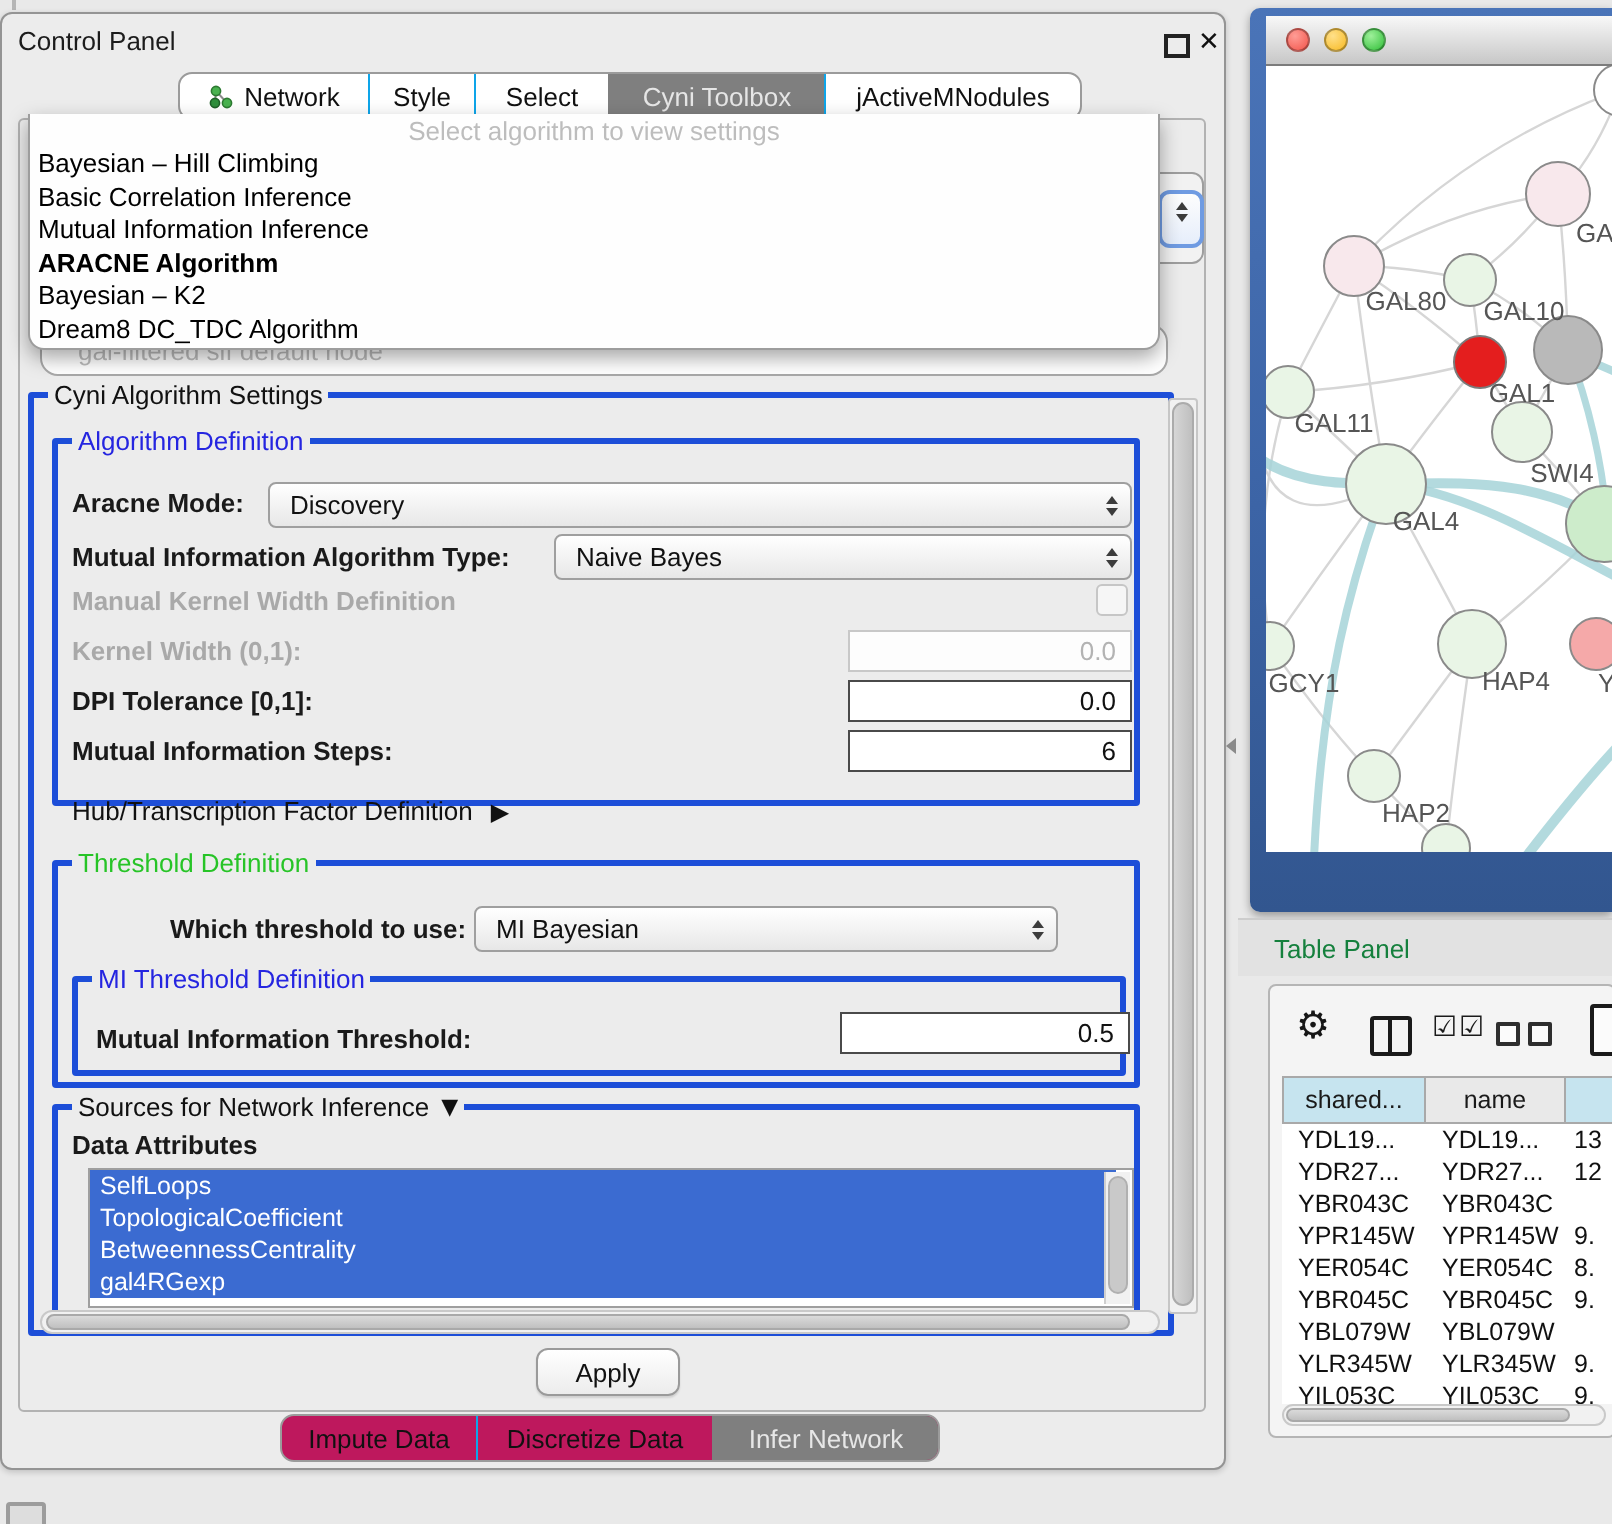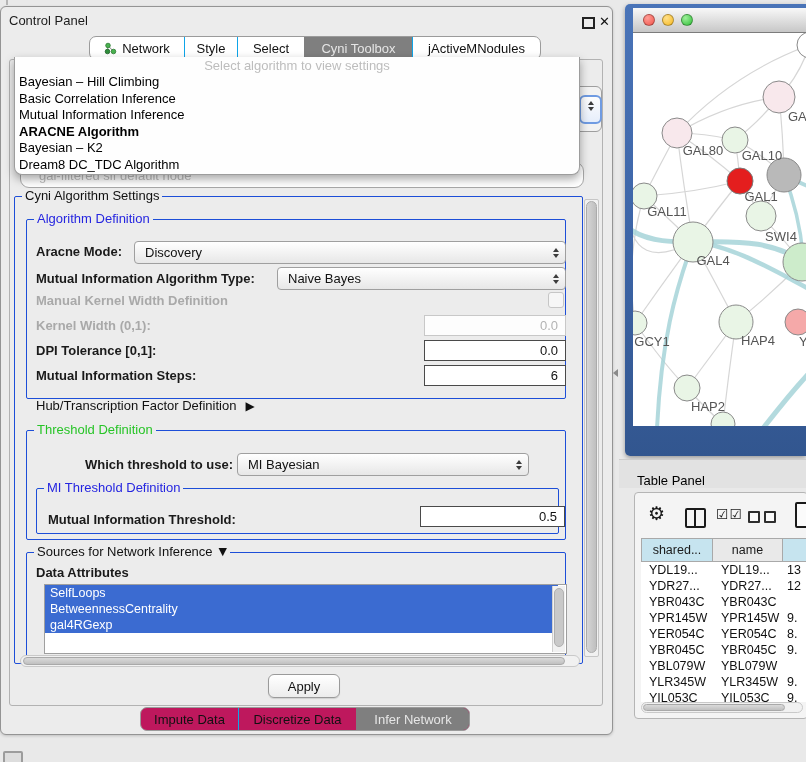--- a/index.html
+++ b/index.html
@@ -33,21 +33,21 @@
              background:#fff;display:flex;align-items:center;padding-left:18px;color:#bdbdbd;box-sizing:border-box}
 
   
   .popup{left:13px;top:50px;width:564px;height:117px;background:#fefefe;border:1px solid #9d9d9d;
          border-top:none;border-radius:0 0 8px 8px;box-shadow:0 4px 10px rgba(0,0,0,.35);z-index:40;overflow:hidden}
   .popup .hint{height:17px;text-align:center;color:#bdbdbd;line-height:17px}
   .popup .item{height:16.5px;line-height:16.5px;padding-left:4px;color:#000}
   .popup .item.bold{font-weight:bold}
 
   
-  .groupbox{border:1px solid #1d4ed8;border-radius:2px;background:transparent}
+  .groupbox{border:3px solid #1d4ed8;border-radius:2px;background:transparent}
   .gb-label{position:absolute;top:-8px;left:7px;background:#ececec;padding:0 3px;font-size:13px;line-height:14px}
   .lbl-blue{color:var(--label-blue)}
   .lbl-green{color:var(--label-green)}
 
   .form-label{font-weight:bold;color:#1a1a1a;height:16px;line-height:16px;white-space:nowrap}
   .form-label.dis{color:#a9a9a9}
   .plain-label{height:16px;line-height:16px;white-space:nowrap}
 
   .combo{border:1px solid #9f9f9f;border-radius:4px;background:linear-gradient(#ffffff,#e7e7e7);
          display:flex;align-items:center;box-sizing:border-box;padding:0 6px 0 10px}
@@ -89,21 +89,21 @@
   .net-window{left:625px;top:4px;width:181px;height:452px;
               background:linear-gradient(#4a74b8 0%,#3c64a6 55%,#32568f 100%);border-radius:5px 0 0 5px;
               box-shadow:0 2px 5px rgba(0,0,0,.35)}
   .net-titlebar{left:8px;top:4px;width:173px;height:25px;background:linear-gradient(#f8f8f8,#c7c7c7);
                 border-bottom:1px solid #7c7c7c;display:flex;align-items:center;padding-left:10px;gap:7px;box-sizing:border-box}
   .light{width:12px;height:12px;border-radius:50%;box-sizing:border-box;border:1px solid rgba(0,0,0,.3)}
   .net-canvas{left:8px;top:29px;width:173px;height:393px;background:#fff;overflow:hidden}
 
   
   .table-strip{left:619px;top:459px;width:187px;height:29px;background:#e2e2e2;border-top:1px solid #cdcdcd;
-               display:flex;align-items:flex-end;padding-left:18px;box-sizing:border-box;color:#000000}
+               display:flex;align-items:center;padding-left:18px;box-sizing:border-box;color:#15803d}
   .table-panel{left:634px;top:492px;width:172px;height:225px;background:#f4f4f4;border:1px solid #b5b5b5;
                border-radius:4px;overflow:hidden}
   .tp-gear{left:13px;top:9px;font-size:19px;color:#161616}
   .tp-cols{left:50px;top:15px;width:17px;height:16px;border:2px solid #1a1a1a;border-radius:2px}
   .tp-cols::after{content:"";position:absolute;left:7px;top:0;bottom:0;width:2px;background:#1a1a1a}
   .tp-checks{left:81px;top:13px;font-size:14px;color:#1a1a1a;letter-spacing:1px}
   .sq{width:8px;height:8px;border:2px solid #2e2e2e;border-radius:1px;display:inline-block;margin-right:4px;background:#fbfbfb}
   .tp-doc{left:160px;top:9px;width:18px;height:22px;border:2px solid #1a1a1a;border-radius:2px;background:#fbfbfb}
   .th-row{left:6px;top:45px;display:flex;height:24px}
   .th-cell{border:1px solid #a9a9a9;border-left:none;box-sizing:border-box;display:flex;align-items:center;
@@ -246,20 +246,21 @@
 
     <div class="abs groupbox" style="left:25px;top:545px;width:538px;height:103px">
       <span class="gb-label" style="display:flex;gap:6px;align-items:center">
         <span>Sources for Network Inference</span>
         <span class="dejavu" style="font-size:11px">▼</span>
       </span>
     </div>
     <div class="abs form-label" style="left:35px;top:558px">Data Attributes</div>
     <div class="abs attr-list" style="left:43px;top:577px;width:521px;height:68px">
       <div class="attr-item">SelfLoops</div>
+      <div class="attr-item">TopologicalCoefficient</div>
       <div class="attr-item">BetweennessCentrality</div>
       <div class="attr-item">gal4RGexp</div>
       <div class="list-vscroll">
         <div class="list-vthumb"></div>
       </div>
     </div>
     <div class="abs hscroll" style="left:19px;top:648px;width:558px;height:10px">
       <div class="hthumb" style="left:2px;width:540px"></div>
     </div>
 

